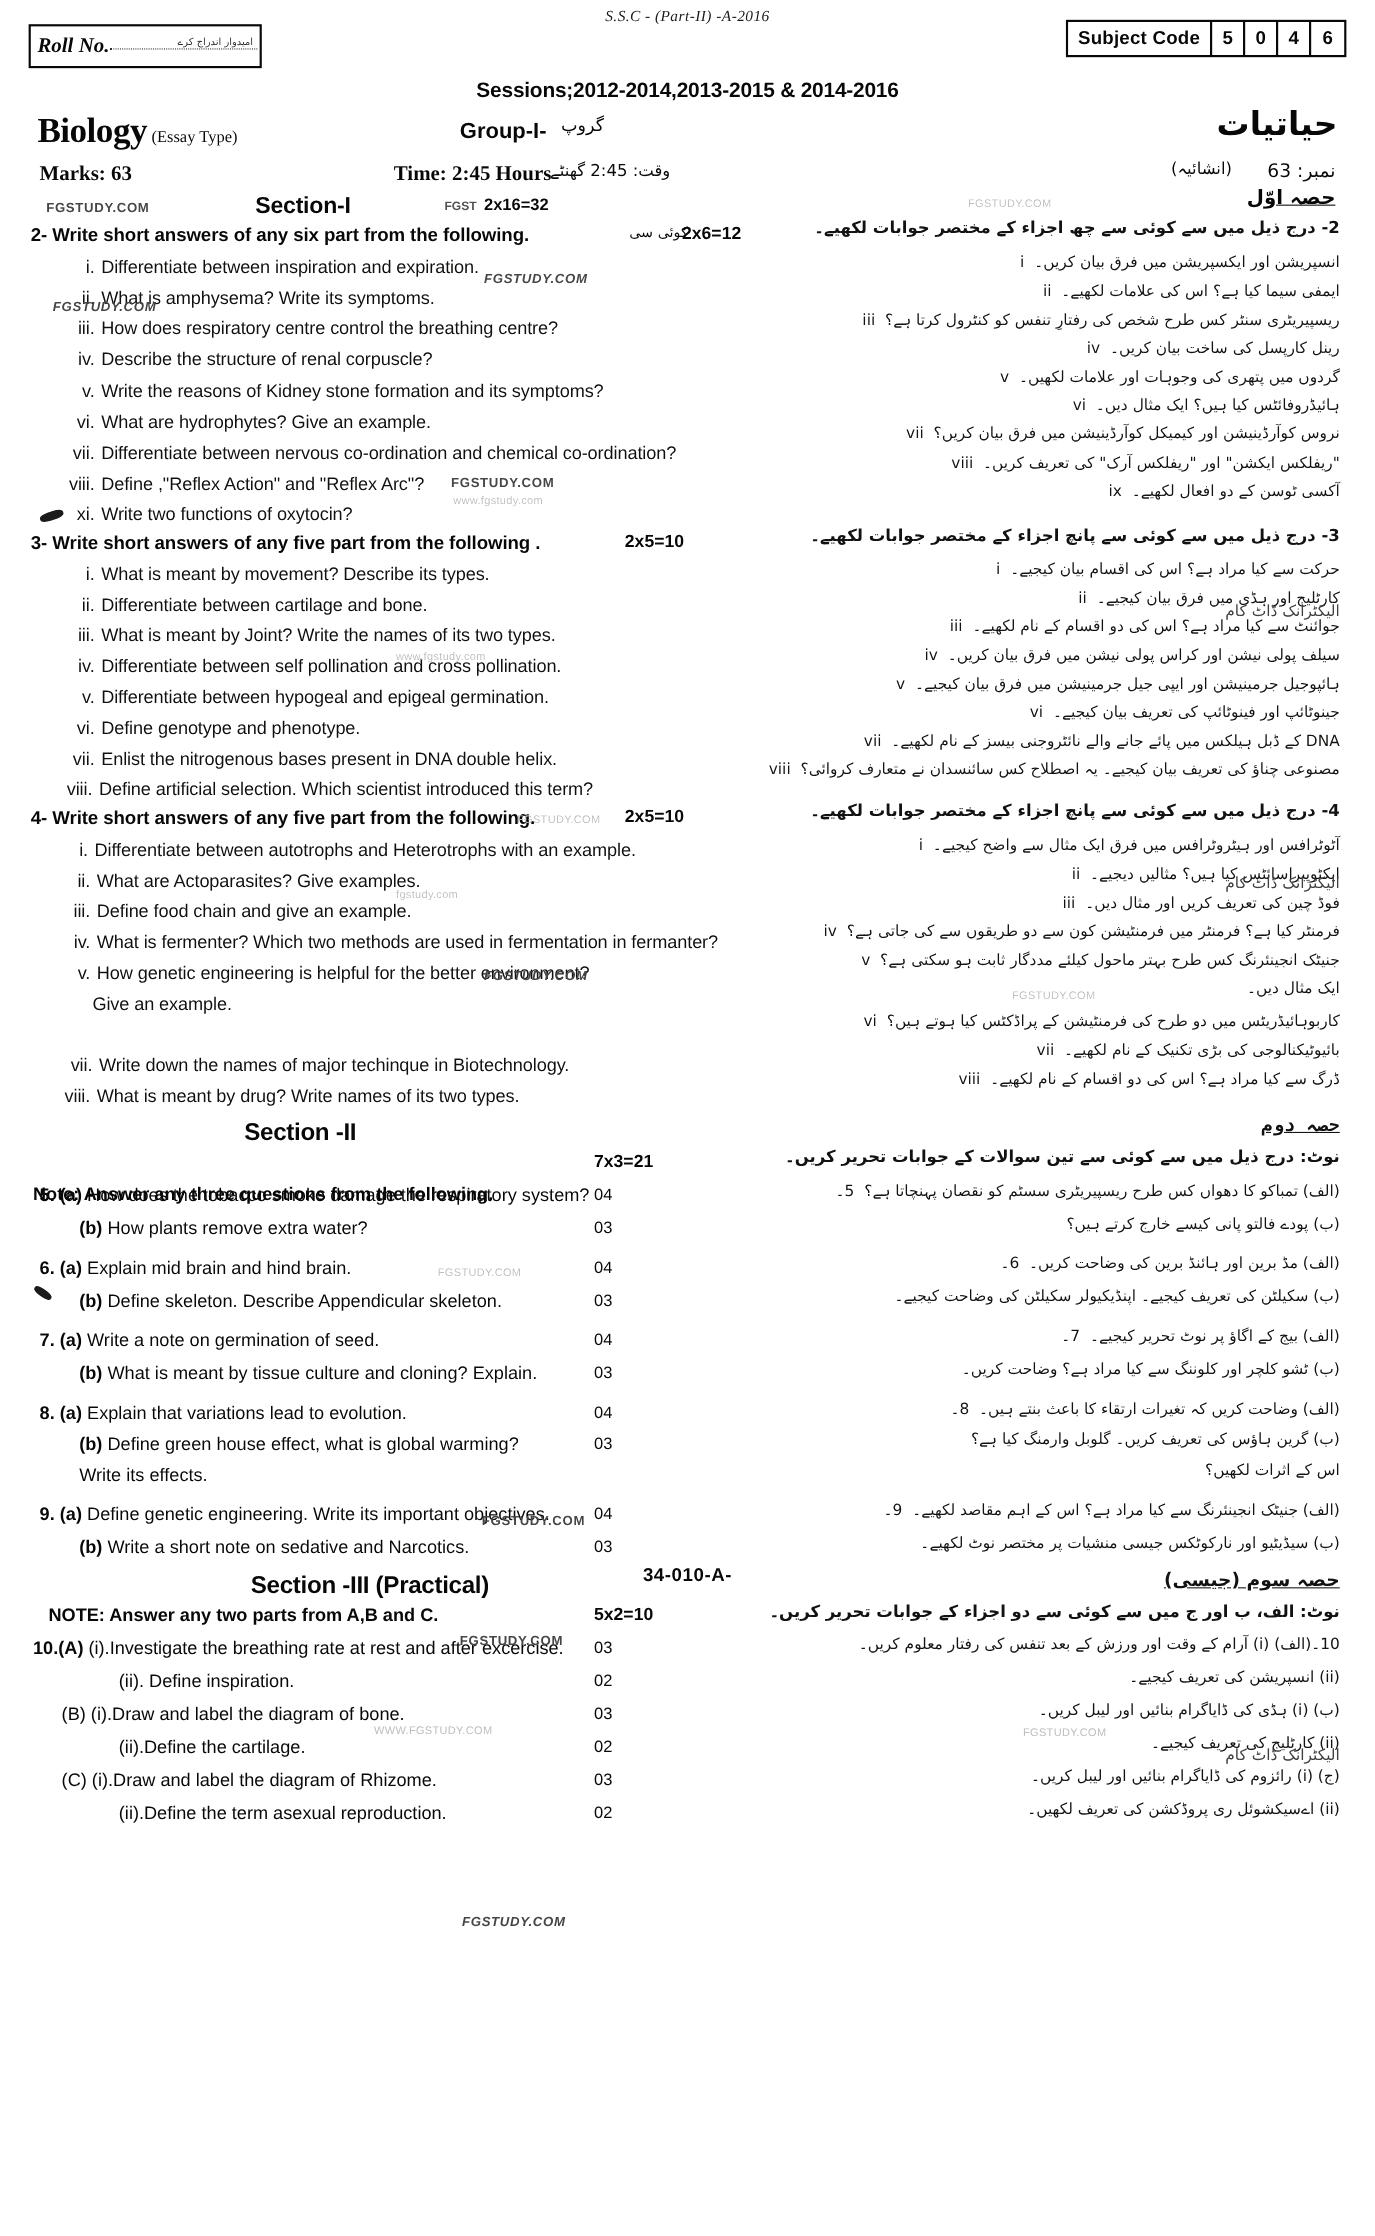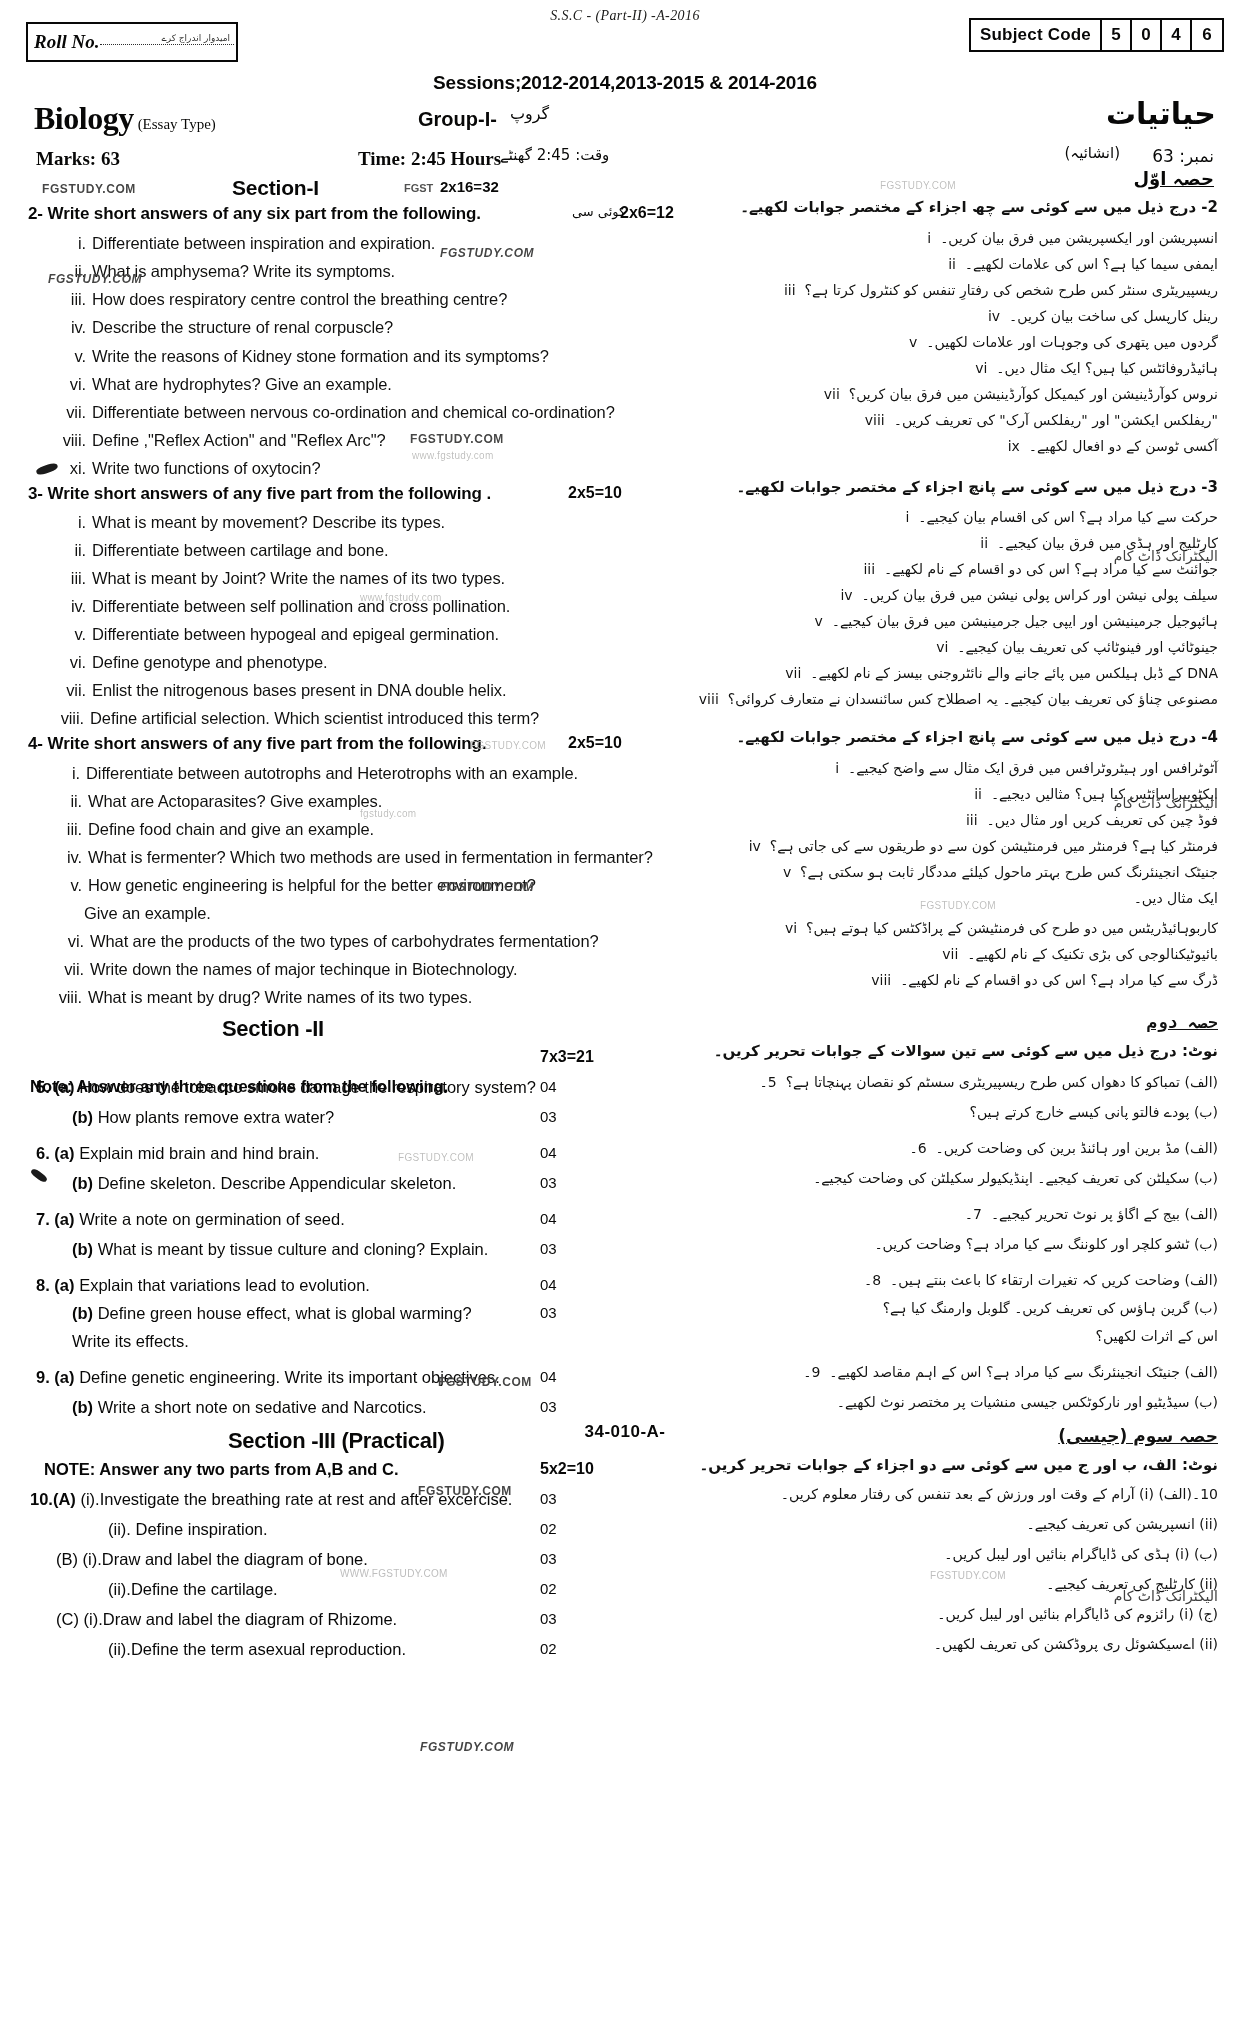--- a/index.html
+++ b/index.html
@@ -391,21 +391,20 @@
   <div class="qhead" style="left:28px; top:734px;">4- Write short answers of any five part from the following.</div>
   <div class="qmarks" style="left:568px; top:734px;">2x5=10</div>
   <div class="ur hd" style="top:728px;">4- درج ذیل میں سے کوئی سے پانچ اجزاء کے مختصر جوابات لکھیے۔</div>
 
   <div class="item" style="left:50px; top:764px;"><span class="rn" style="width:30px">i.</span><span>Differentiate between autotrophs and Heterotrophs with an example.</span></div>
   <div class="item" style="left:50px; top:792px;"><span class="rn" style="width:32px">ii.</span><span>What are Actoparasites? Give examples.</span></div>
   <div class="item" style="left:46px; top:820px;"><span class="rn" style="width:36px">iii.</span><span>Define food chain and give an example.</span></div>
   <div class="item" style="left:44px; top:848px;"><span class="rn" style="width:38px">iv.</span><span>What is fermenter? Which two methods are used in fermentation in fermanter?</span></div>
   <div class="item" style="left:48px; top:876px;"><span class="rn" style="width:34px">v.</span><span>How genetic engineering is helpful for the better environment?</span></div>
   <div class="item" style="left:84px; top:904px;">Give an example.</div>
-  <div class="item" style="left:44px; top:932px;"><span class="rn" style="width:40px">vi.</span><span>What are the products of the two types of carbohydrates fermentation?</span></div>
   <div class="item" style="left:40px; top:960px;"><span class="rn" style="width:44px">vii.</span><span>Write down the names of major techinque in Biotechnology.</span></div>
   <div class="item" style="left:34px; top:988px;"><span class="rn" style="width:48px">viii.</span><span>What is meant by drug? Write names of its two types.</span></div>
 
   <div class="ur" style="top:760px;"><span>آٹوٹرافس اور ہیٹروٹرافس میں فرق ایک مثال سے واضح کیجیے۔</span> &nbsp;<span>i</span></div>
   <div class="ur" style="top:786px;"><span>ایکٹوپیراسائٹس کیا ہیں؟ مثالیں دیجیے۔</span> &nbsp;<span>ii</span></div>
   <div class="ur" style="top:812px;"><span>فوڈ چین کی تعریف کریں اور مثال دیں۔</span> &nbsp;<span>iii</span></div>
   <div class="ur" style="top:838px;"><span>فرمنٹر کیا ہے؟ فرمنٹر میں فرمنٹیشن کون سے دو طریقوں سے کی جاتی ہے؟</span> &nbsp;<span>iv</span></div>
   <div class="ur" style="top:864px;"><span>جنیٹک انجینئرنگ کس طرح بہتر ماحول کیلئے مددگار ثابت ہو سکتی ہے؟</span> &nbsp;<span>v</span></div>
   <div class="ur" style="top:890px;">ایک مثال دیں۔</div>
   <div class="ur" style="top:920px;"><span>کاربوہائیڈریٹس میں دو طرح کی فرمنٹیشن کے پراڈکٹس کیا ہوتے ہیں؟</span> &nbsp;<span>vi</span></div>

